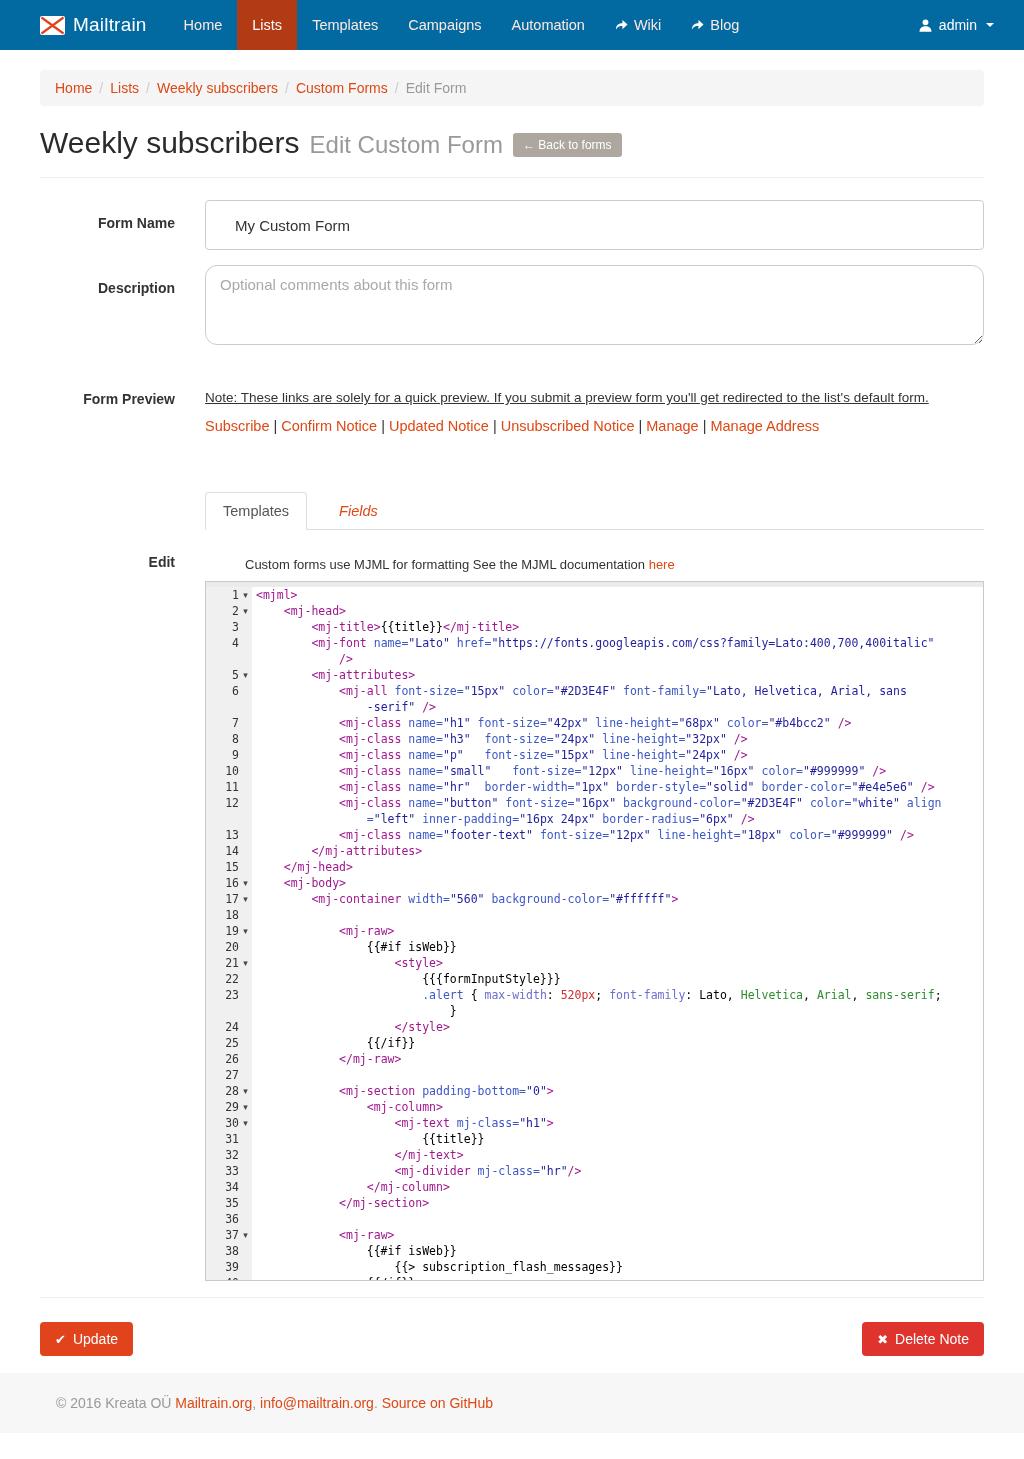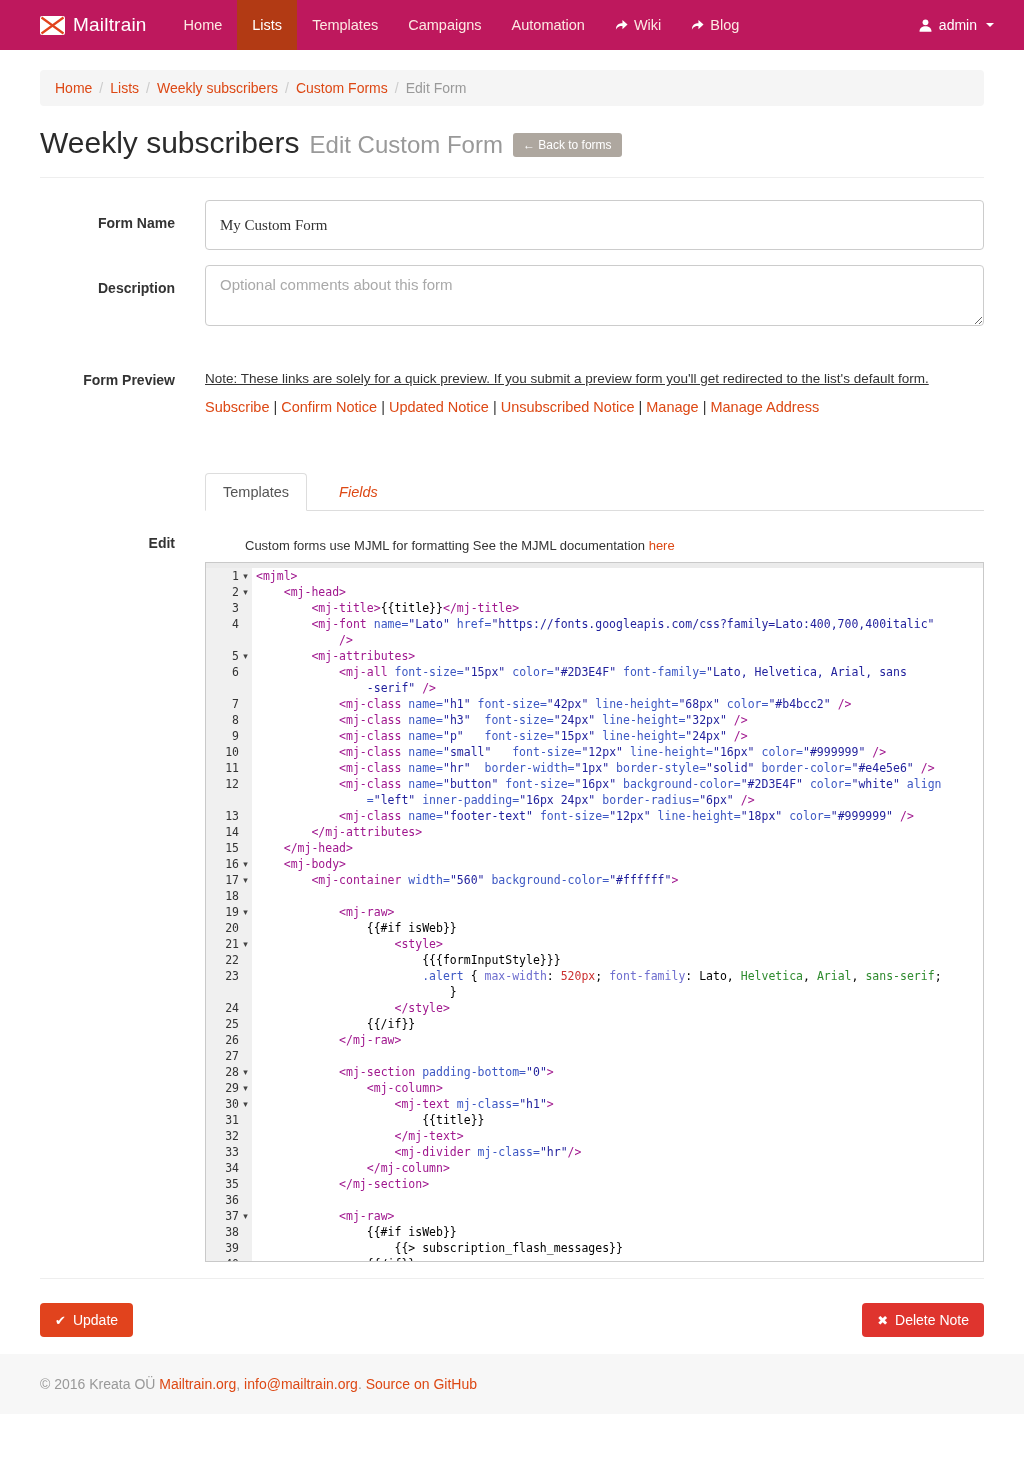--- a/index.html
+++ b/index.html
@@ -1,20 +1,20 @@
 <!DOCTYPE html>
 <html><head>
 <meta charset="utf-8">
 <style>
   * { box-sizing: border-box; margin: 0; padding: 0; }
   html,body { width: 1024px; background:#fff; }
   body { font-family: "Liberation Sans", sans-serif; color:#333; font-size:14px; }
 
   
-  .navbar { height:50px; background:#be185d; display:flex; align-items:stretch; padding-left:40px; }
+  .navbar { height:50px; background:#0369a1; display:flex; align-items:stretch; padding-left:40px; }
   .brand { display:flex; align-items:center; gap:8px; color:#fff; font-size:19px; margin-right:22px; cursor:pointer; }
   .brand span { letter-spacing:.2px; }
   .nav-items { display:flex; list-style:none; align-items:stretch; }
   .nav-items a { display:flex; align-items:center; gap:6px; padding:0 15px; color:#fde9e3; text-decoration:none; font-size:14.5px; height:50px; }
   .nav-items li.active a { background:#B23A14; color:#fff; }
   .nav-user { margin-left:auto; display:flex; align-items:center; gap:6px; padding:0 30px 0 15px; color:#fff; cursor:pointer; }
   .caret-down { width:0; height:0; border-left:4px solid transparent; border-right:4px solid transparent; border-top:4px solid #fff; margin-left:3px; }
 
   
   .breadcrumb { margin:20px 40px 0; background:#f5f5f5; border-radius:4px; padding:10px 15px; font-size:14px; display:flex; gap:7px; list-style:none; }
@@ -28,22 +28,22 @@
   .page-header .subtitle { font-size:24px; color:#999; font-weight:400; }
   .btn-back { background:#AEA79F; color:#fff; border:none; border-radius:3px; font-size:12px; padding:5px 10px; cursor:pointer; font-family:inherit; position:relative; top:-4px; }
   .hr { border:none; border-top:1px solid #eee; margin:16px 40px 0; }
 
   
   .form-area { margin:22px 40px 0; }
   .frow { display:flex; }
   .frow + .frow { margin-top:15px; }
   .flabel { width:135px; text-align:right; font-weight:bold; font-size:14px; color:#333; padding-top:15px; flex:none; }
   .ffield { flex:1; margin-left:30px; min-width:0; }
-  .text-input { width:100%; height:50px; border:1px solid #ccc; border-radius:4px; padding:6px 14px; font-size:15px; font-family:Liberation Serif, serif; color:#333; }
-  .textarea { width:100%; height:61px; border:1px solid #ccc; border-radius:4px; padding:10px 14px; font-size:15px; font-family:inherit; color:#333; resize:vertical; }
+  .text-input { width:100%; height:50px; border:1px solid #ccc; border-radius:4px; padding:6px 29px; font-size:15px; font-family:Liberation Sans, sans-serif; color:#333; }
+  .textarea { width:100%; height:80px; border:1px solid #ccc; border-radius:12px; padding:10px 14px; font-size:15px; font-family:inherit; color:#333; resize:vertical; }
   .textarea::placeholder, .text-input::placeholder { color:#a9a9a9; }
   .row-preview .flabel { padding-top:1px; }
   .preview-note { font-size:13.5px; color:#333;text-decoration:underline; }
   .preview-links { margin-top:13px; font-size:14.5px; }
   .preview-links a { color:#DD4814; text-decoration:none; }
   .preview-links .sep { color:#333; margin:0 4px; }
 
   
   .row-tabs { margin-top:58px !important; }
   .tabs { display:flex; list-style:none; border-bottom:1px solid #ddd; }
@@ -84,21 +84,21 @@
 
   
   .hr-bottom { border:none; border-top:1px solid #eee; margin:16px 40px 0; }
   .actions { margin:24px 40px 0; display:flex; justify-content:space-between; }
   .btn { border:none; border-radius:4px; color:#fff; font-size:14px; font-family:inherit; padding:9px 15px; cursor:pointer; display:flex; align-items:center; gap:7px; }
   .btn-update { background:#E1431D; }
   .btn-delete { background:#DF342E; }
   .btn .ico { font-size:13px; }
 
   
-  .footer { margin-top:17px; background:#f7f7f7; padding:22px 40px; font-size:14px; color:#999; }
+  .footer { margin-top:17px; background:#f7f7f7; padding:22px 56px; font-size:14px; color:#999; }
   .footer a { color:#DD4814; text-decoration:none; }
 </style>
 </head>
 <body>
 
 <nav class="navbar">
   <div class="brand">
     <svg width="25" height="19" viewBox="0 0 25 19">
       <rect x="0" y="0" width="25" height="19" rx="2" fill="#ffffff"></rect>
       <path d="M1.5 1.5 L23.5 17.5 M23.5 1.5 L1.5 17.5" stroke="#E1431D" stroke-width="2.2" fill="none"></path>

